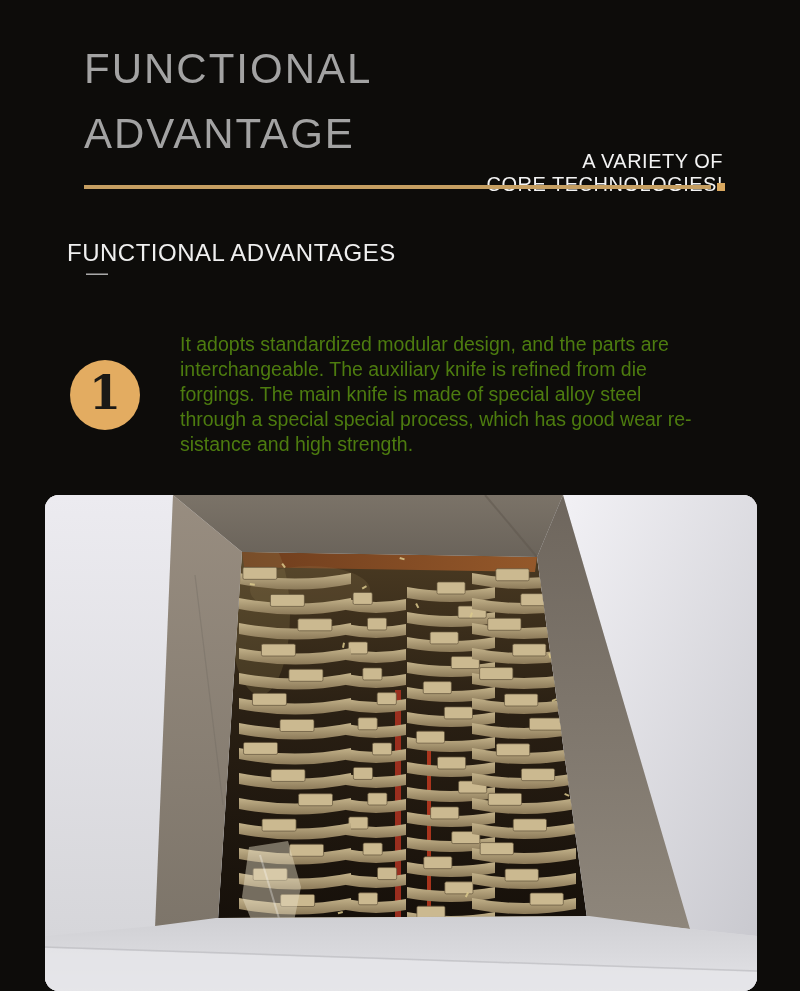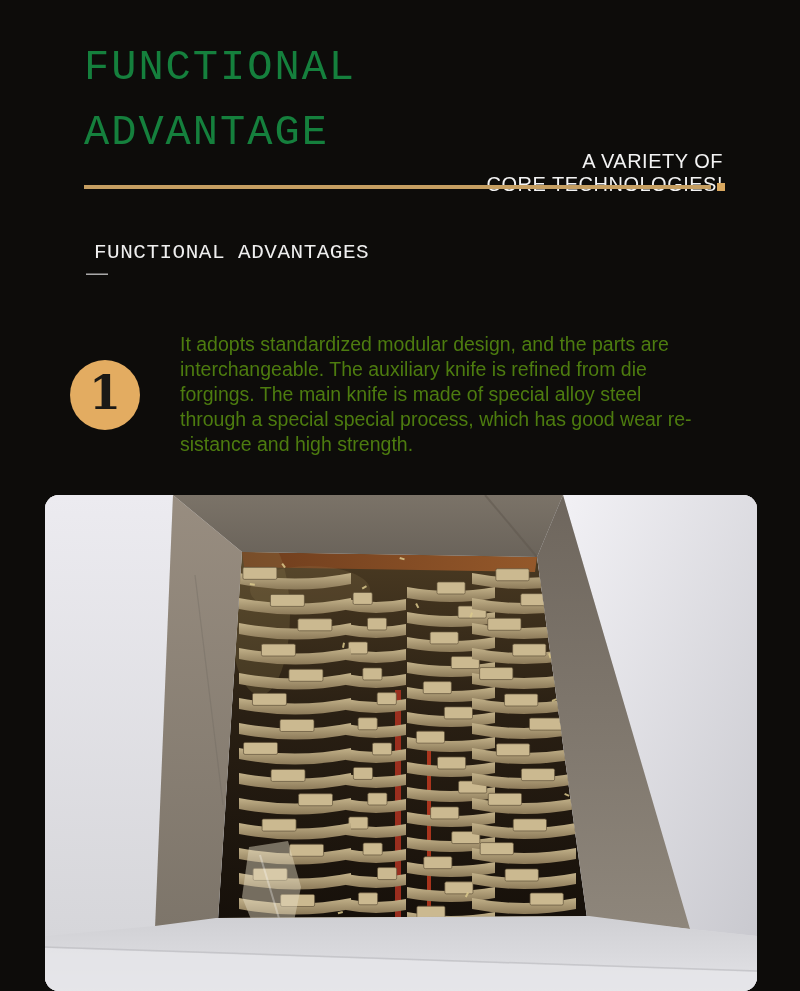--- a/index.html
+++ b/index.html
@@ -8,24 +8,23 @@
     background:#0D0C0A;
     position:relative;
     overflow:hidden;
     font-family:"Liberation Sans", sans-serif;
     -webkit-font-smoothing:antialiased;
   }
   .title{
     position:absolute;left:84px;top:36px;
     font-size:42px;line-height:65px;
     letter-spacing:2px;
-    color:#15803d;
+    color:#a3a3a3;
     white-space:pre-line;
     font-weight:400;
-    font-family:Liberation Mono, monospace;
   }
   .tagline{
     position:absolute;right:77px;top:114px;
     text-align:right;
     font-size:20px;line-height:23px;
     letter-spacing:.5px;
     color:#F3F3F3;
     white-space:pre-line;
     margin-top:36px;
   }
@@ -33,25 +32,24 @@
     position:absolute;left:84px;top:185px;
     width:627px;height:4px;
     background:#C59E61;
   }
   .divider-dot{
     position:absolute;left:717px;top:183px;
     width:8px;height:8px;
     background:#D9A85F;
   }
   .subtitle{
-    position:absolute;left:94px;top:240px;
-    font-size:21px;line-height:26px;
+    position:absolute;left:67px;top:240px;
+    font-size:24px;line-height:26px;
     letter-spacing:.5px;
     color:#EFEFEF;
-    font-family:Liberation Mono, monospace;
   }
   .subtitle-dash{
     position:absolute;left:86px;top:262px;
     font-size:22px;line-height:22px;
     color:#A9A9A9;
   }
   .badge{
     position:absolute;left:70px;top:360px;
     width:70px;height:70px;border-radius:50%;
     background:#E3AC61;

